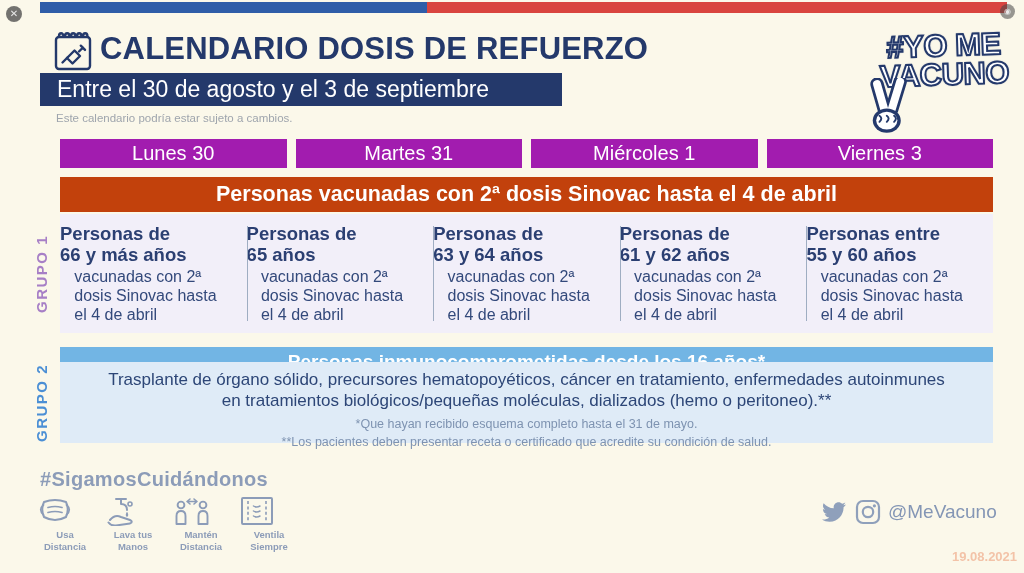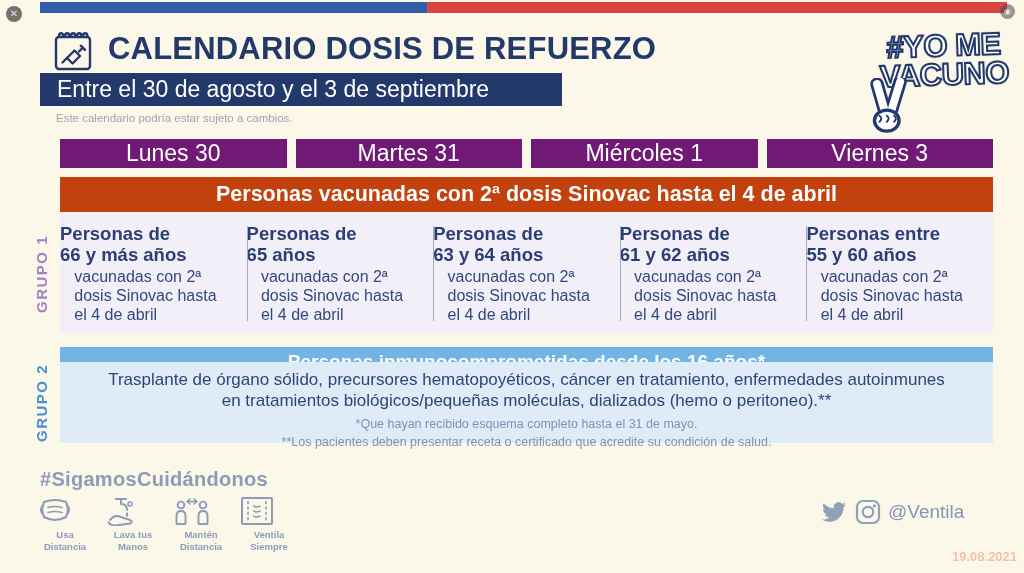--- a/index.html
+++ b/index.html
@@ -7,29 +7,29 @@
   .abs{position:absolute;}
   
   #stripe-blue{left:40px;top:2px;width:387px;height:11px;background:#2F5DA8;}
   #stripe-red{left:427px;top:2px;width:580px;height:11px;background:#D9453F;}
   
   .ovl{border-radius:50%;background:rgba(70,70,70,.75);color:#e8e8e8;display:flex;align-items:center;justify-content:center;font-size:10px;line-height:1;cursor:pointer;}
   #ovl-close{left:6px;top:6px;width:16px;height:16px;}
   #ovl-right{left:1000px;top:4px;width:15px;height:15px;background:rgba(70,70,70,.55);font-size:8px;}
   
   #cal-icon{left:52px;top:27px;}
-  #page-title{left:108px;top:31px;font-size:31px;font-weight:bold;color:#24396B;letter-spacing:.2px;}
+  #page-title{left:100px;top:31px;font-size:31px;font-weight:bold;color:#24396B;letter-spacing:.2px;}
   #date-banner{left:40px;top:73px;width:522px;height:33px;background:#24396B;color:#fff;font-size:23px;display:flex;align-items:center;padding-left:17px;box-sizing:border-box;}
   #disclaimer{left:56px;top:112px;font-size:11.5px;color:#9FA5AD;}
   
   #logo{left:868px;top:32px;width:152px;text-align:center;color:#fff;font-weight:bold;font-size:31px;line-height:.93;letter-spacing:-.5px;-webkit-text-stroke:2px #24396B;text-shadow:0 0 2px #24396B;transform:rotate(-2deg);}
   #logo-hand{left:862px;top:78px;}
   
   #days-row{left:60px;top:139px;width:933px;height:29px;display:flex;gap:9px;}
-  .day-cell{flex:1;background:#701a75;color:#fff;font-size:23px;display:flex;align-items:center;justify-content:center;}
+  .day-cell{flex:1;background:#a21caf;color:#fff;font-size:20px;display:flex;align-items:center;justify-content:center;}
   
   #g1-banner{left:60px;top:177px;width:933px;height:35px;background:#c2410c;color:#fff;font-weight:bold;font-size:21.5px;display:flex;align-items:center;justify-content:center;}
   #g1-panel{left:60px;top:214px;width:933px;height:119px;background:#F2EFF9;display:flex;}
   .g1col{position:relative;flex:1;text-align:left;padding-top:9px;}
   .g1col+.g1col::before{content:"";position:absolute;left:0;top:12px;bottom:12px;width:1px;background:#9FADC2;}
   .g1head{font-size:18.5px;font-weight:bold;color:#2B3F72;line-height:1.16;}
   .g1body{font-size:16px;color:#33497B;line-height:1.18;margin:2px auto 0;max-width:158px;}
   .vlabel{display:flex;align-items:center;justify-content:center;writing-mode:vertical-rl;transform:rotate(180deg);font-weight:bold;font-size:15px;letter-spacing:1.5px;}
   #g1-label{left:30px;top:214px;height:119px;width:22px;color:#A77FC6;}
   #g2-label{left:30px;top:349px;height:108px;width:22px;color:#4B8FD5;}
@@ -173,16 +173,16 @@
 
 <div class="abs" id="social">
   <svg width="28" height="24" viewBox="0 0 24 24">
     <path fill="#8FA0BB" d="M23.954 4.569c-.885.389-1.83.654-2.825.775 1.014-.611 1.794-1.574 2.163-2.723-.951.555-2.005.959-3.127 1.184-.896-.959-2.173-1.559-3.591-1.559-2.717 0-4.92 2.203-4.92 4.917 0 .39.045.765.127 1.124C7.691 8.094 4.066 6.13 1.64 3.161c-.427.722-.666 1.561-.666 2.475 0 1.71.87 3.213 2.188 4.096-.807-.026-1.566-.248-2.228-.616v.061c0 2.385 1.693 4.374 3.946 4.827-.413.111-.849.171-1.296.171-.314 0-.615-.03-.916-.086.631 1.953 2.445 3.377 4.604 3.417-1.68 1.319-3.809 2.105-6.102 2.105-.39 0-.779-.023-1.17-.067 2.189 1.394 4.768 2.209 7.557 2.209 9.054 0 13.999-7.496 13.999-13.986 0-.209 0-.42-.015-.63.961-.689 1.8-1.56 2.46-2.548l-.047-.02z"></path>
   </svg>
   <svg width="26" height="26" viewBox="0 0 26 26" fill="none" stroke="#8FA0BB">
     <rect x="2" y="2" width="22" height="22" rx="6" stroke-width="2.2"></rect>
     <circle cx="13" cy="13" r="5.2" stroke-width="2.2"></circle>
     <circle cx="19.4" cy="6.8" r="1.6" fill="#8FA0BB" stroke="none"></circle>
   </svg>
-  <span id="social-handle">@Ventila</span>
+  <span id="social-handle">@MeVacuno</span>
 </div>
 
 <div class="abs" id="date-stamp">19.08.2021</div>
 
 </body></html>

